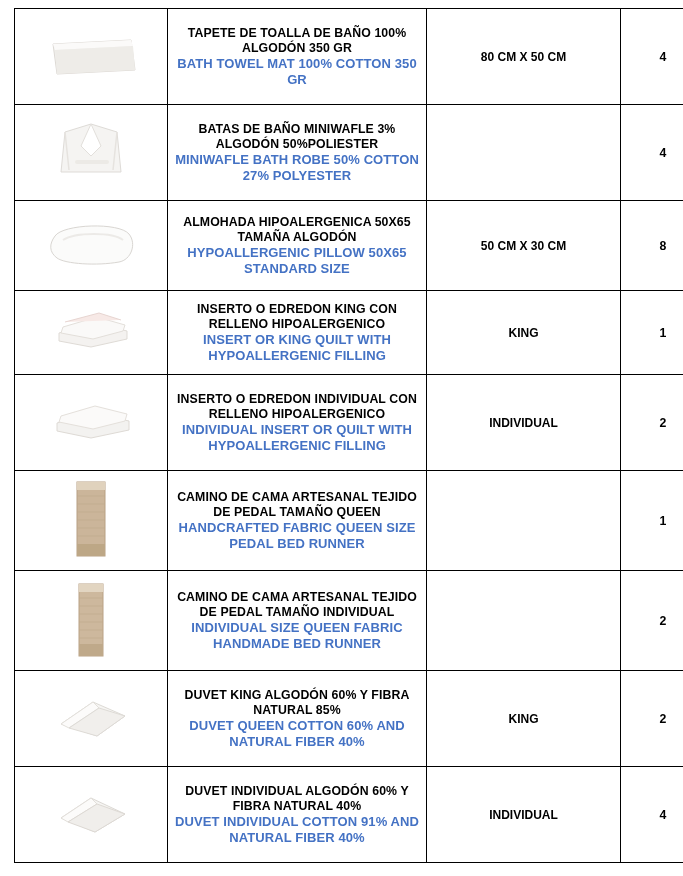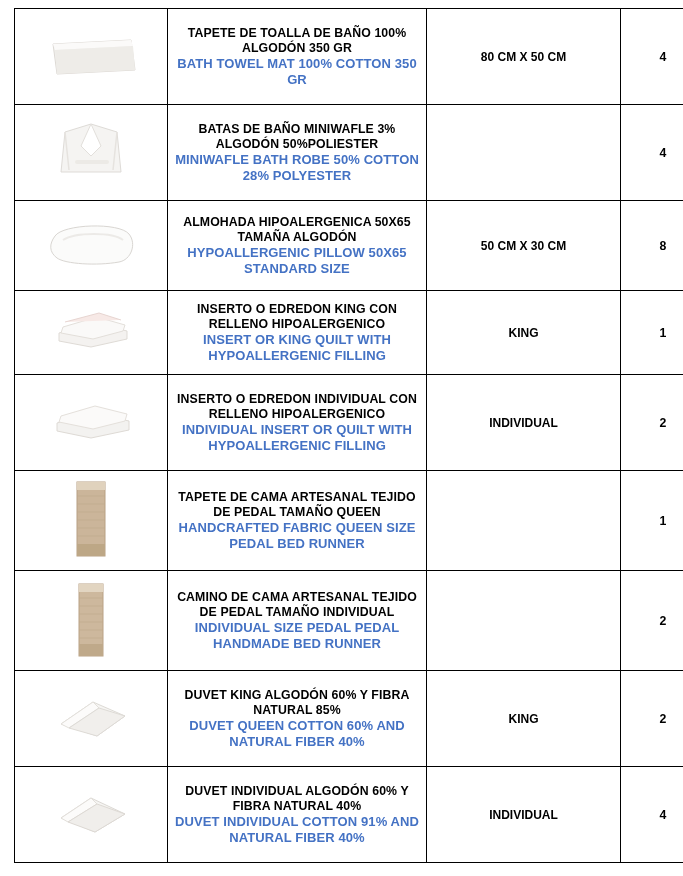--- a/index.html
+++ b/index.html
@@ -111,21 +111,21 @@
               <path d="M56 8 L46 30 L56 40 L66 30 Z" fill="#ffffff" stroke="#e2dfdb" stroke-width="1"></path>
               <path d="M30 16 L34 54" stroke="#e6e3df" stroke-width="1.5" fill="none"></path>
               <path d="M82 16 L78 54" stroke="#e6e3df" stroke-width="1.5" fill="none"></path>
               <rect x="40" y="44" width="34" height="4" rx="2" fill="#eceae6"></rect>
             </svg>
           </span>
         </td>
         <td class="col-desc">
           <div class="desc-wrap">
             <div class="desc-es">BATAS DE BAÑO MINIWAFLE 3% ALGODÓN 50%POLIESTER</div>
-            <div class="desc-en">MINIWAFLE BATH ROBE 50% COTTON 28% POLYESTER</div>
+            <div class="desc-en">MINIWAFLE BATH ROBE 50% COTTON 27% POLYESTER</div>
           </div>
         </td>
         <td class="col-size cell-size"></td>
         <td class="col-qty cell-qty">4</td>
       </tr>
 
       <tr style="height:90px;">
         <td class="col-img cell-img">
           <span class="thumb">
             <svg class="thumb-svg" width="112" height="60" viewBox="0 0 112 60">
@@ -200,21 +200,21 @@
                 <line x1="42" y1="34" x2="70" y2="34"></line>
                 <line x1="42" y1="42" x2="70" y2="42"></line>
                 <line x1="42" y1="50" x2="70" y2="50"></line>
                 <line x1="42" y1="58" x2="70" y2="58"></line>
               </g>
             </svg>
           </span>
         </td>
         <td class="col-desc">
           <div class="desc-wrap">
-            <div class="desc-es">TAPETE DE CAMA ARTESANAL TEJIDO DE PEDAL TAMAÑO QUEEN</div>
+            <div class="desc-es">CAMINO DE CAMA ARTESANAL TEJIDO DE PEDAL TAMAÑO QUEEN</div>
             <div class="desc-en">HANDCRAFTED FABRIC QUEEN SIZE PEDAL BED RUNNER</div>
           </div>
         </td>
         <td class="col-size cell-size"></td>
         <td class="col-qty cell-qty">1</td>
       </tr>
 
       <tr style="height:100px;">
         <td class="col-img cell-img">
           <span class="thumb">
@@ -230,21 +230,21 @@
                 <line x1="44" y1="44" x2="68" y2="44"></line>
                 <line x1="44" y1="52" x2="68" y2="52"></line>
                 <line x1="44" y1="60" x2="68" y2="60"></line>
               </g>
             </svg>
           </span>
         </td>
         <td class="col-desc">
           <div class="desc-wrap">
             <div class="desc-es">CAMINO DE CAMA ARTESANAL TEJIDO DE PEDAL TAMAÑO INDIVIDUAL</div>
-            <div class="desc-en">INDIVIDUAL SIZE PEDAL PEDAL HANDMADE BED RUNNER</div>
+            <div class="desc-en">INDIVIDUAL SIZE QUEEN FABRIC HANDMADE BED RUNNER</div>
           </div>
         </td>
         <td class="col-size cell-size"></td>
         <td class="col-qty cell-qty">2</td>
       </tr>
 
       <tr style="height:96px;">
         <td class="col-img cell-img">
           <span class="thumb">
             <svg class="thumb-svg" width="112" height="62" viewBox="0 0 112 62">

